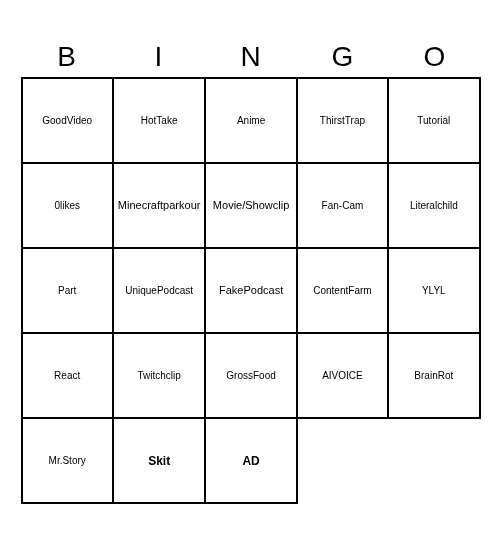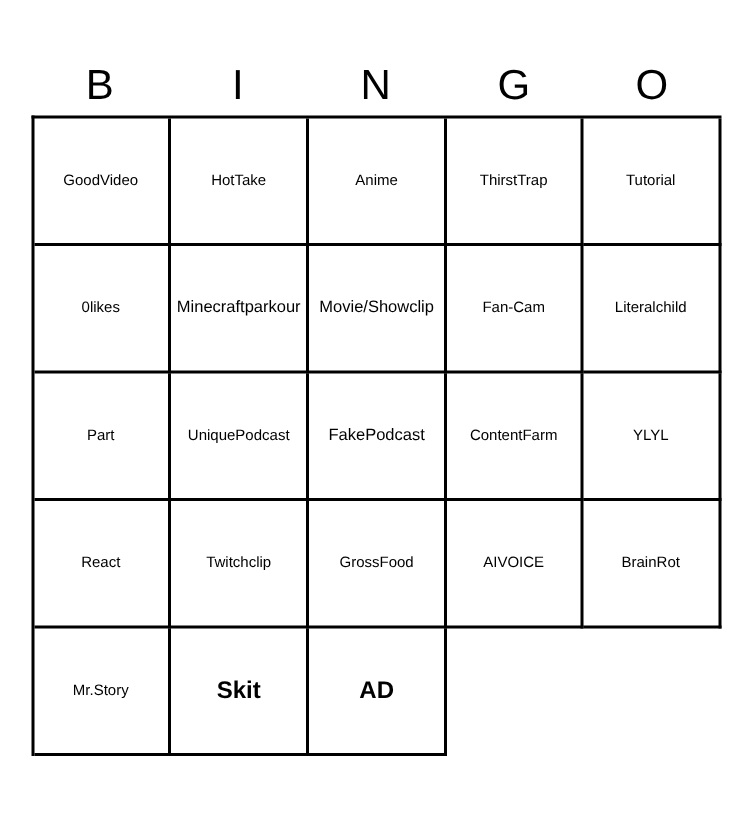--- a/index.html
+++ b/index.html
@@ -54,21 +54,21 @@
       padding: 4px;
       font-size: 10px;
       line-height: 1.2;
     }
 
     .bingo-cell.small-text {
       font-size: 11px;
     }
 
     .bingo-cell.large-text {
-      font-size: 16px;
+      font-size: 12px;
       font-weight: bold;
     }
 
     .bingo-cell span {
       display: block;
     }
   </style>
 </head>
 <body>
 

